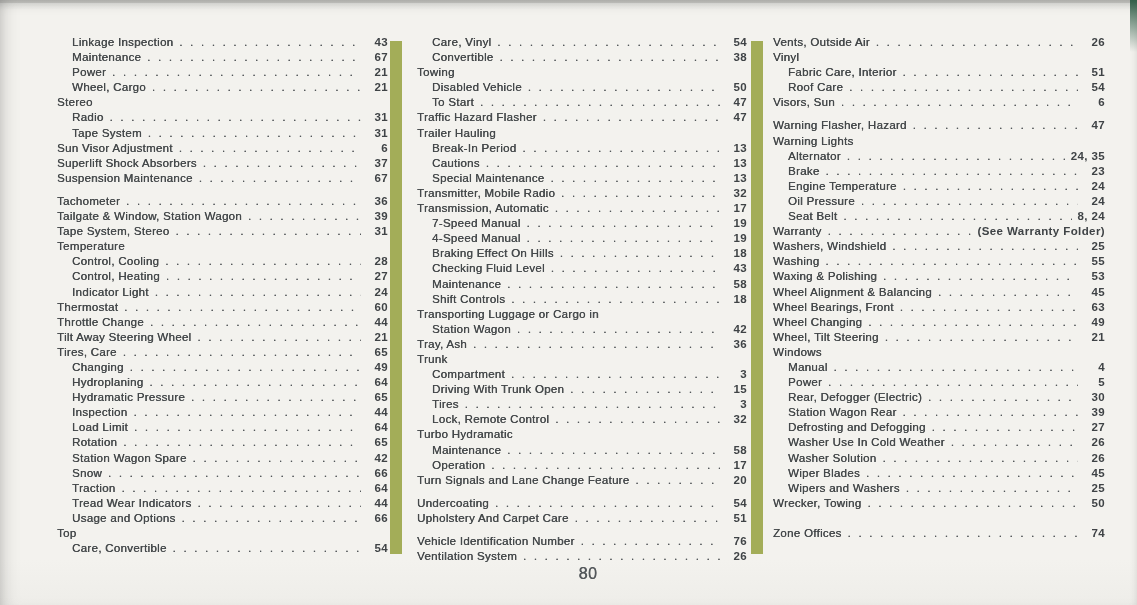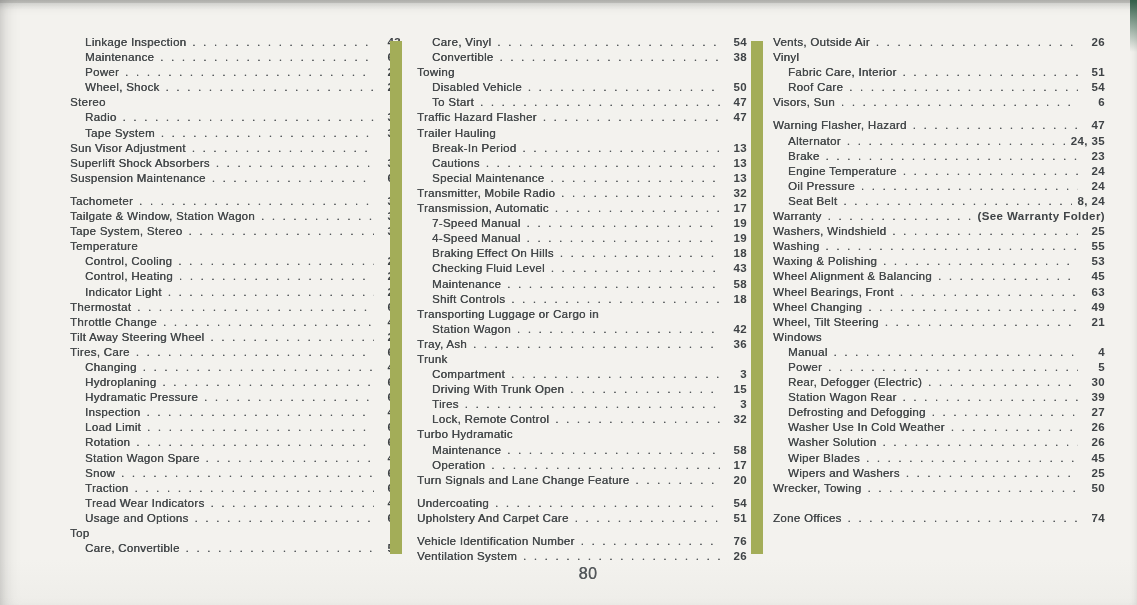--- a/index.html
+++ b/index.html
@@ -8,21 +8,21 @@
     width:1137px;height:605px;
     margin:0 auto;
     overflow:hidden;
     background:linear-gradient(180deg,#e4e4e0 0px,#f3f2ee 10px,#f3f2ee 560px,#eeede9 605px);
     box-shadow:inset 14px 0 18px -14px rgba(70,70,70,.35), inset -6px 0 10px -8px rgba(70,70,70,.2), inset 0 10px 14px -10px rgba(70,70,70,.4);
     font-family:"Liberation Sans", sans-serif;
     font-size:11.5px;
     color:var(--ink,#45494b);
   }
   .col{position:absolute;top:36px;}
-  #col1{left:70px;width:331px;}
+  #col1{left:57px;width:331px;}
   #col2{left:417px;width:330px;}
   #col3{left:773px;width:332px;}
   .row{display:flex;align-items:baseline;height:15.1px;white-space:nowrap;overflow:hidden;}
   .row.indent{padding-left:15px;}
   .label{flex:none;letter-spacing:.3px;text-shadow:.3px 0 0 currentColor;}
   .dots{
     flex:1;overflow:hidden;white-space:nowrap;
     margin:0 5px 0 6px;letter-spacing:2.2px;
     color:#53575a;text-shadow:.2px 0 0 currentColor;
   }
@@ -59,21 +59,21 @@
         <span class="label">Maintenance</span>
         <span class="dots">. . . . . . . . . . . . . . . . . . . . . . . . . . . . . . . . . . . . . . . . . . . . . . . . . . . . . . . . . . . . . . . . . . . . . . </span>
         <span class="pg">67</span>
       </div>
       <div class="row indent">
         <span class="label">Power</span>
         <span class="dots">. . . . . . . . . . . . . . . . . . . . . . . . . . . . . . . . . . . . . . . . . . . . . . . . . . . . . . . . . . . . . . . . . . . . . . </span>
         <span class="pg">21</span>
       </div>
       <div class="row indent">
-        <span class="label">Wheel, Shock</span>
+        <span class="label">Wheel, Cargo</span>
         <span class="dots">. . . . . . . . . . . . . . . . . . . . . . . . . . . . . . . . . . . . . . . . . . . . . . . . . . . . . . . . . . . . . . . . . . . . . . </span>
         <span class="pg">21</span>
       </div>
       <div class="row">
         <span class="label">Stereo</span>
       </div>
       <div class="row indent">
         <span class="label">Radio</span>
         <span class="dots">. . . . . . . . . . . . . . . . . . . . . . . . . . . . . . . . . . . . . . . . . . . . . . . . . . . . . . . . . . . . . . . . . . . . . . </span>
         <span class="pg">31</span>
@@ -406,20 +406,23 @@
       <div class="row">
         <span class="label">Visors, Sun</span>
         <span class="dots">. . . . . . . . . . . . . . . . . . . . . . . . . . . . . . . . . . . . . . . . . . . . . . . . . . . . . . . . . . . . . . . . . . . . . . </span>
         <span class="pg">6</span>
       </div>
       <div class="gap"></div>
       <div class="row">
         <span class="label">Warning Flasher, Hazard</span>
         <span class="dots">. . . . . . . . . . . . . . . . . . . . . . . . . . . . . . . . . . . . . . . . . . . . . . . . . . . . . . . . . . . . . . . . . . . . . . </span>
         <span class="pg">47</span>
+      </div>
+      <div class="row">
+        <span class="label">Warning Lights</span>
       </div>
       <div class="row indent">
         <span class="label">Alternator</span>
         <span class="dots">. . . . . . . . . . . . . . . . . . . . . . . . . . . . . . . . . . . . . . . . . . . . . . . . . . . . . . . . . . . . . . . . . . . . . . </span>
         <span class="pg">24, 35</span>
       </div>
       <div class="row indent">
         <span class="label">Brake</span>
         <span class="dots">. . . . . . . . . . . . . . . . . . . . . . . . . . . . . . . . . . . . . . . . . . . . . . . . . . . . . . . . . . . . . . . . . . . . . . </span>
         <span class="pg">23</span>

